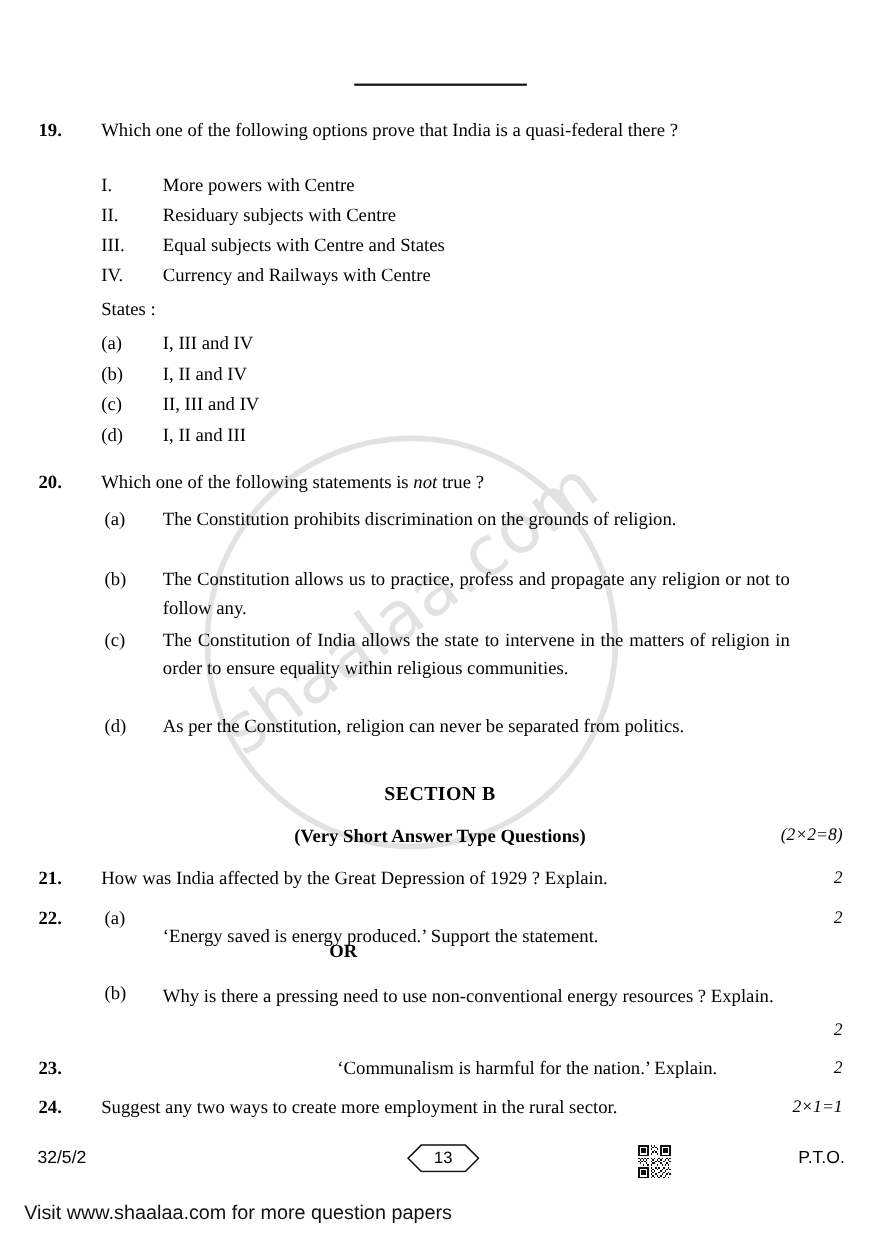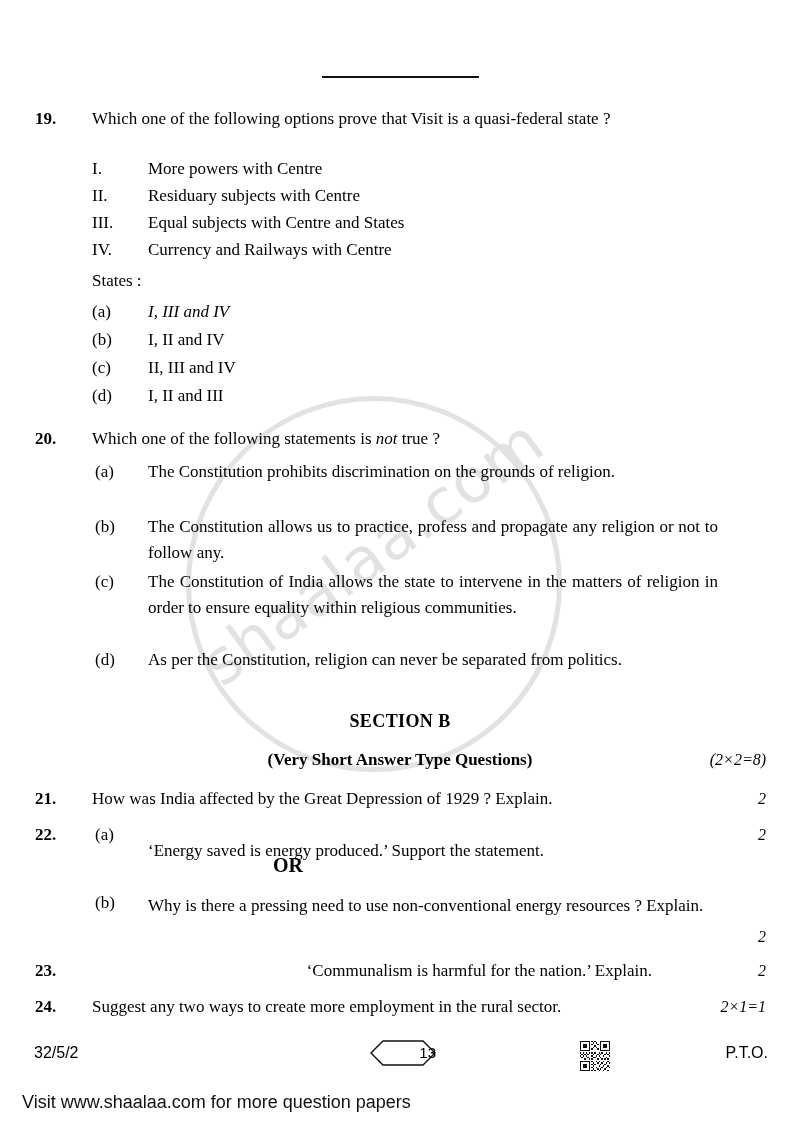--- a/index.html
+++ b/index.html
@@ -129,25 +129,25 @@
     font-size: 18px;
     letter-spacing: 0.4px;
   }
   .section-sub {
     font-weight: bold;
     font-size: 17px;
   }
   .bold-italic { font-weight: normal; font-style: italic; }
   .or-line {
     position: absolute;
-    left: 84px;
+    left: 108px;
     width: 408px;
     text-align: center;
     font-weight: bold;
-    font-size: 20px;
+    font-size: 17px;
     line-height: 26px;
   }
 
   
   .footer-code {
     position: absolute;
     left: 34px;
     top: 1044px;
     font-family: "Liberation Sans", sans-serif;
     font-size: 16px;
@@ -170,21 +170,21 @@
     position: absolute;
     left: 0; top: 0;
     width: 66px; height: 26px;
   }
   .page-badge .pnum {
     position: absolute;
     left: 0; top: 0;
     width: 66px;
     height: 26px;
     line-height: 26px;
-    text-align: right;
+    text-align: center;
     font-family: "Liberation Sans", sans-serif;
     font-size: 15px;
   }
   .qr {
     position: absolute;
     left: 580px;
     top: 1041px;
     width: 30px;
     height: 30px;
   }
@@ -206,21 +206,21 @@
     <div class="wm-circle"></div>
     <div class="wm-text">shaalaa.com</div>
   </div>
 
   <div class="content">
 
     <div class="top-rule"></div>
 
     <div class="qrow" style="top:106px;">
       <div class="qnum">19.</div>
-      <div class="qbody">Which one of the following options prove that Visit is a quasi-federal state ?</div>
+      <div class="qbody">Which one of the following options prove that India is a quasi-federal there ?</div>
     </div>
 
     <div class="lrow" style="top:156px;">
       <div class="llabel" style="left:92px;">I.</div>
       <div class="ltext" style="left:148px; width:570px;">More powers with Centre</div>
     </div>
     <div class="lrow" style="top:183px;">
       <div class="llabel" style="left:92px;">II.</div>
       <div class="ltext" style="left:148px; width:570px;">Residuary subjects with Centre</div>
     </div>
@@ -232,21 +232,21 @@
       <div class="llabel" style="left:92px;">IV.</div>
       <div class="ltext" style="left:148px; width:570px;">Currency and Railways with Centre</div>
     </div>
 
     <div class="lrow" style="top:268px;">
       <div class="ltext" style="left:92px; width:300px;">States :</div>
     </div>
 
     <div class="lrow" style="top:299px;">
       <div class="llabel" style="left:92px;">(a)</div>
-      <div class="ltext" style="left:148px; width:450px;font-style:italic;">I, III and IV</div>
+      <div class="ltext" style="left:148px; width:450px;">I, III and IV</div>
     </div>
     <div class="lrow" style="top:327px;">
       <div class="llabel" style="left:92px;">(b)</div>
       <div class="ltext" style="left:148px; width:450px;">I, II and IV</div>
     </div>
     <div class="lrow" style="top:355px;">
       <div class="llabel" style="left:92px;">(c)</div>
       <div class="ltext" style="left:148px; width:450px;">II, III and IV</div>
     </div>
     <div class="lrow" style="top:383px;">

